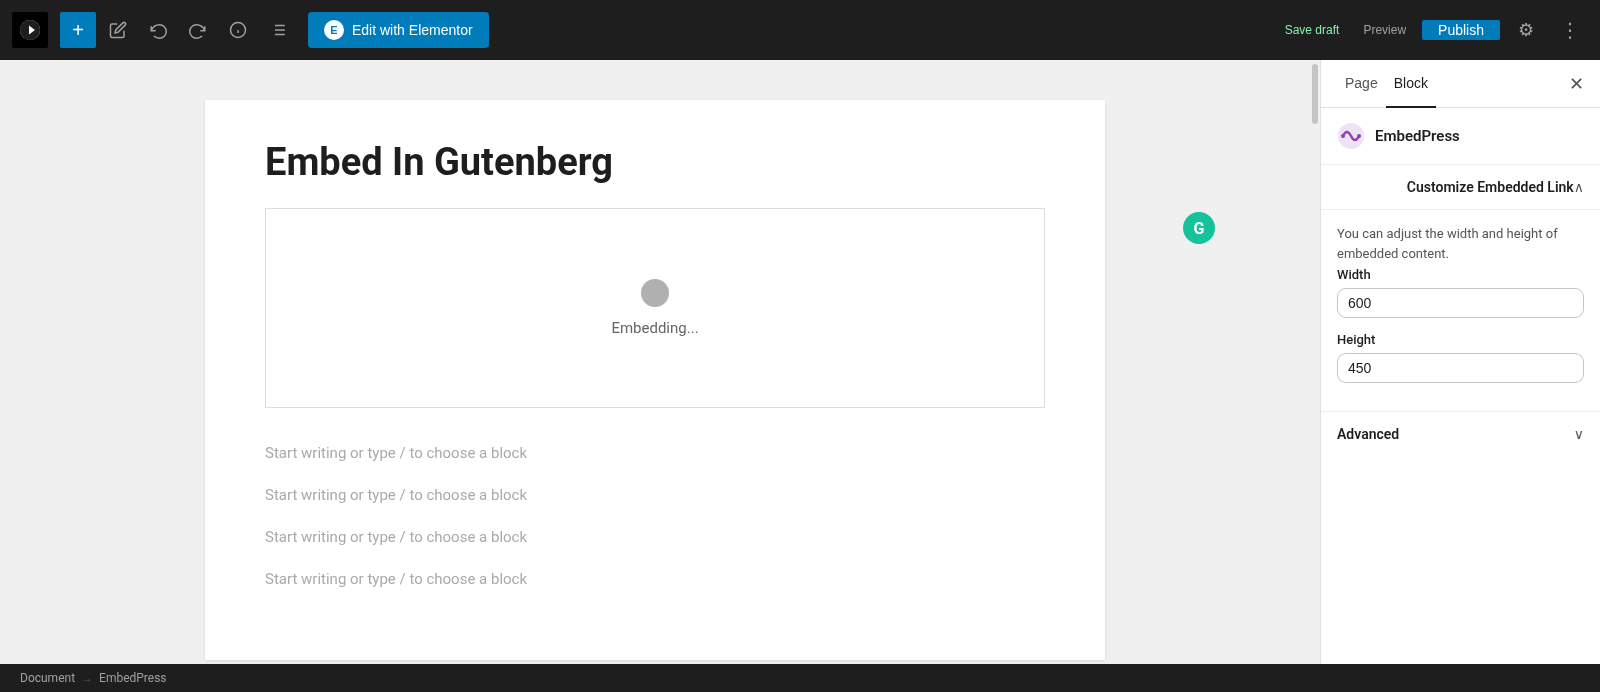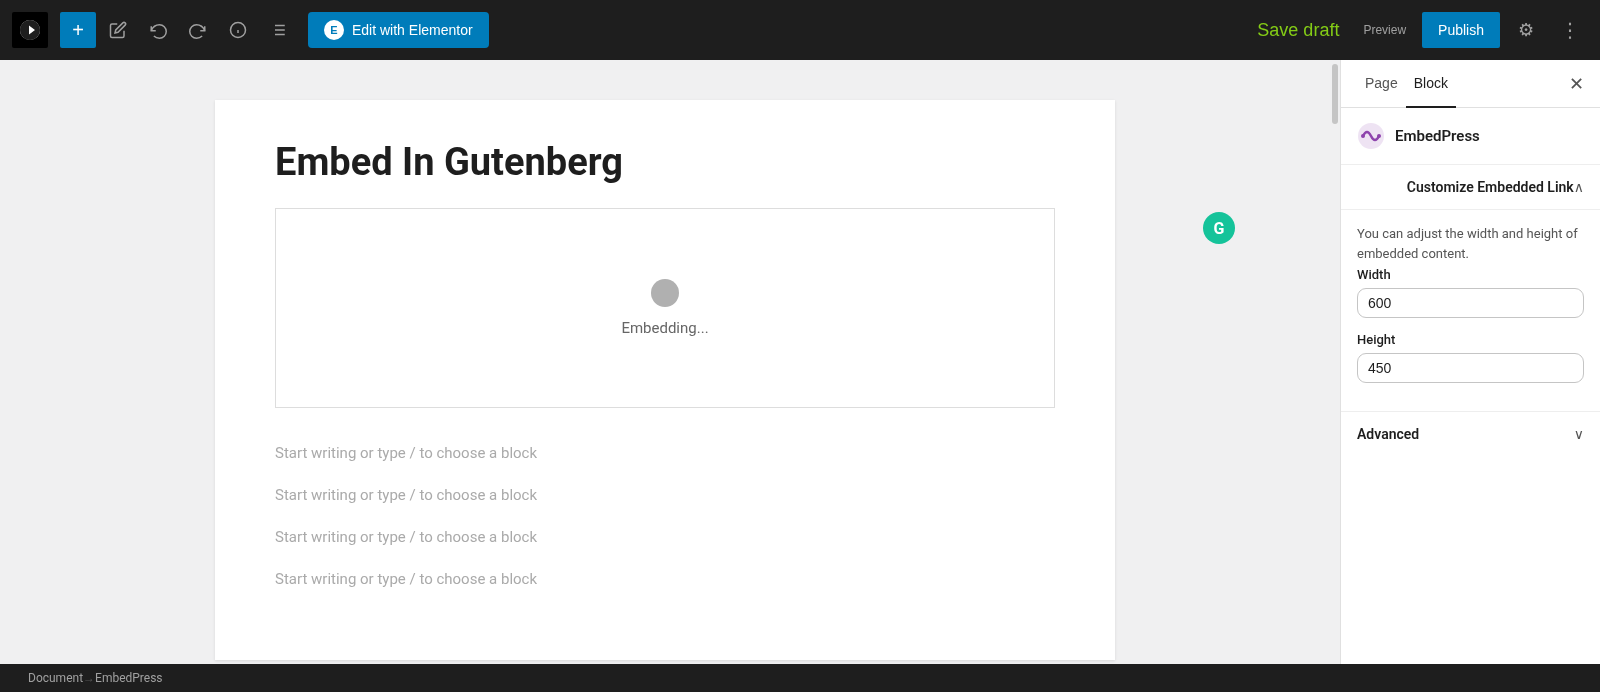--- a/index.html
+++ b/index.html
@@ -29,30 +29,30 @@
       cursor: pointer; font-size: 14px; font-weight: 500; margin-left: 8px;
     }
     .elementor-btn .e-icon {
       width: 20px; height: 20px; background: #fff; border-radius: 50%;
       display: flex; align-items: center; justify-content: center;
       color: #007cba; font-size: 11px; font-weight: 900;
     }
     .toolbar-spacer { flex: 1; }
     .toolbar-right { display: flex; align-items: center; gap: 8px; }
     .save-draft-btn {
-      background: transparent; border: none; color: #84cc16; cursor: pointer;
-      font-size: 18px; padding: 0 8px;
+      background: transparent; border: none; color: #86efac; cursor: pointer;
+      font-size: 12px; padding: 0 8px;
     }
     .preview-btn {
       background: transparent; border: none; color: #a0a0a0; cursor: pointer;
       font-size: 12px; padding: 0 8px;
     }
     .publish-btn {
       background: #007cba; color: #fff; border: none; border-radius: 2px;
-      padding: 0 16px; height: 36px; cursor: pointer; font-size: 14px; font-weight: 500;
+      padding: 0 16px; height: 20px; cursor: pointer; font-size: 14px; font-weight: 500;
     }
     .settings-btn {
       background: transparent; border: none; color: #a0a0a0; cursor: pointer;
       font-size: 18px; width: 36px; height: 36px; display: flex; align-items: center; justify-content: center;
     }
     .more-btn {
       background: transparent; border: none; color: #a0a0a0; cursor: pointer;
       font-size: 20px; width: 36px; height: 36px; display: flex; align-items: center; justify-content: center;
     }
 
@@ -95,21 +95,21 @@
     }
 
     
     .placeholder-block {
       color: #aaa; font-size: 15px; padding: 12px 0; cursor: text;
       border-left: none;
     }
 
     
     .sidebar-panel {
-      width: 260px; background: #fff; border-left: 1px solid #e0e0e0;
+      width: 280px; background: #fff; border-left: 1px solid #e0e0e0;
       display: flex; flex-direction: column; flex-shrink: 0; overflow: hidden;
     }
     .sidebar-tabs {
       display: flex; border-bottom: 1px solid #e0e0e0; height: 48px;
       align-items: stretch; padding: 0 16px; gap: 0;
     }
     .sidebar-tab {
       background: transparent; border: none; cursor: pointer; font-size: 14px;
       color: #555; padding: 0 8px; border-bottom: 2px solid transparent;
       margin-bottom: -1px;
@@ -154,21 +154,21 @@
 
     
     .advanced-section-header {
       display: flex; align-items: center; justify-content: space-between;
       padding: 14px 16px; cursor: pointer; border-top: 1px solid #eee; gap: 28px;
     }
 
     
     .status-bar {
       background: #1e1e1e; height: 28px; display: flex; align-items: center;
-      padding: 0 28px; flex-shrink: 0;
+      padding: 0 20px; gap: 6px; flex-shrink: 0;
     }
     .status-text { color: #a0a0a0; font-size: 12px; }
     .status-sep { color: #555; font-size: 12px; }
 
     
     .editor-scroll-track {
       width: 10px; background: #f0f0f1; flex-shrink: 0;
       display: flex; flex-direction: column;
     }
     .editor-scroll-thumb {

